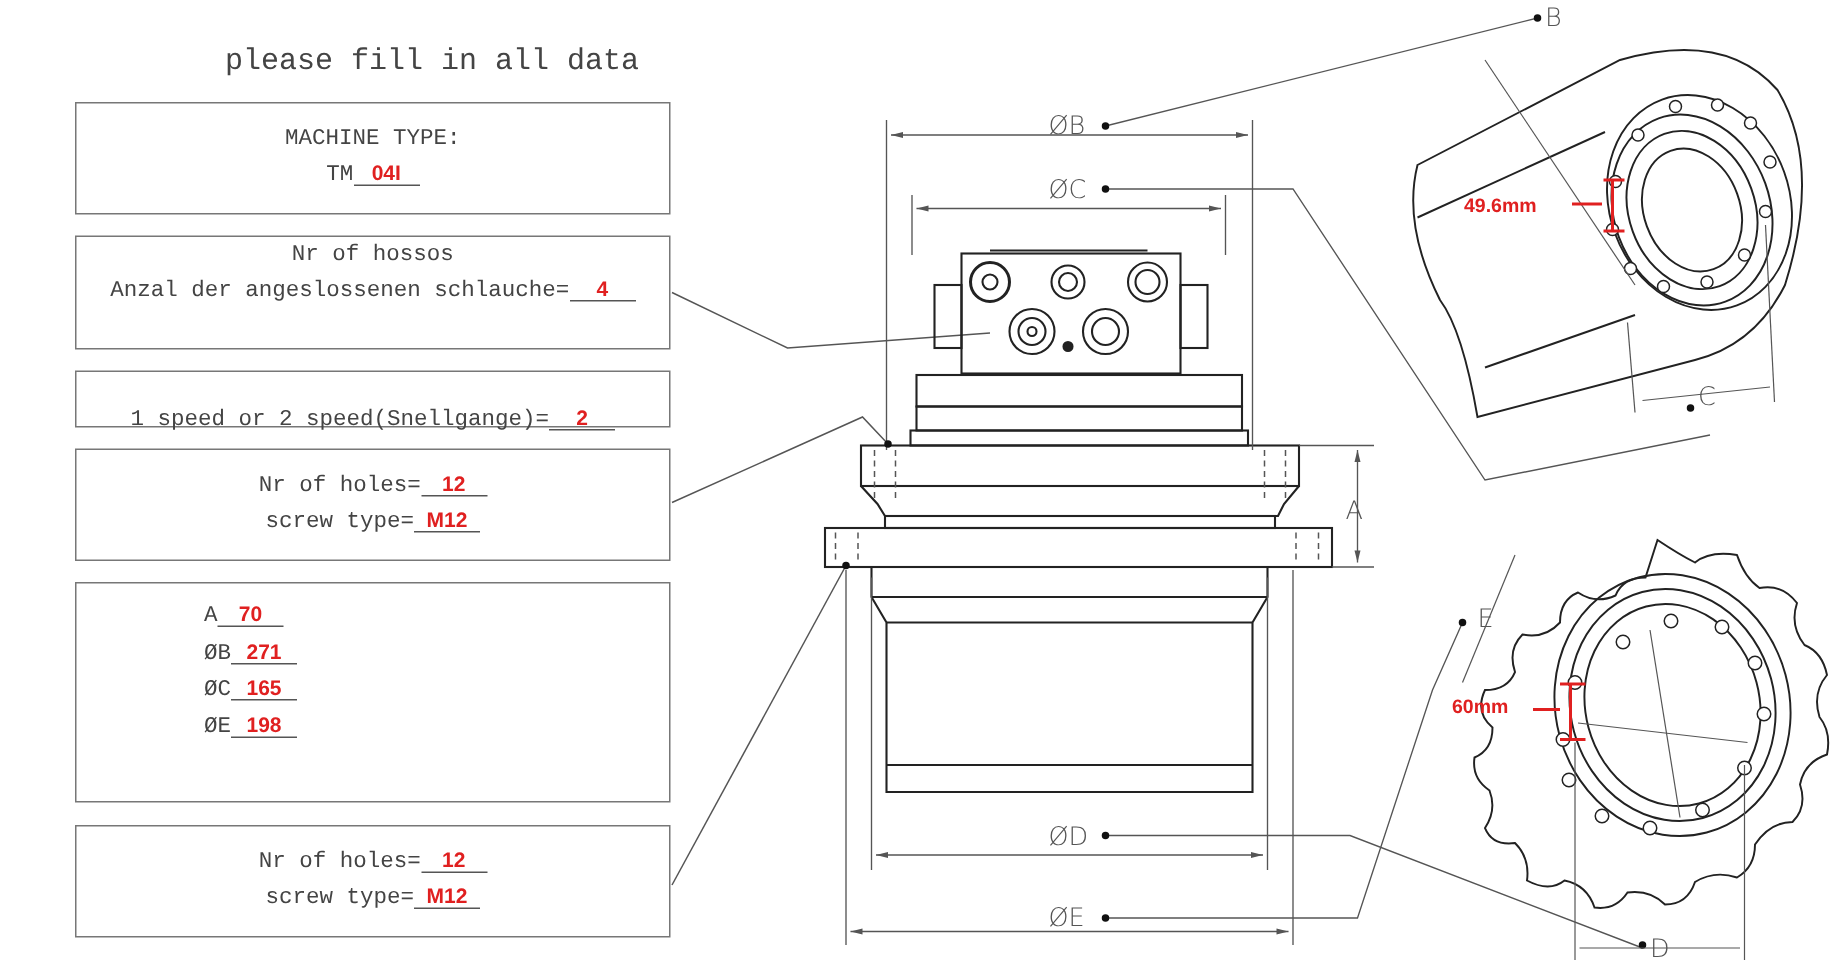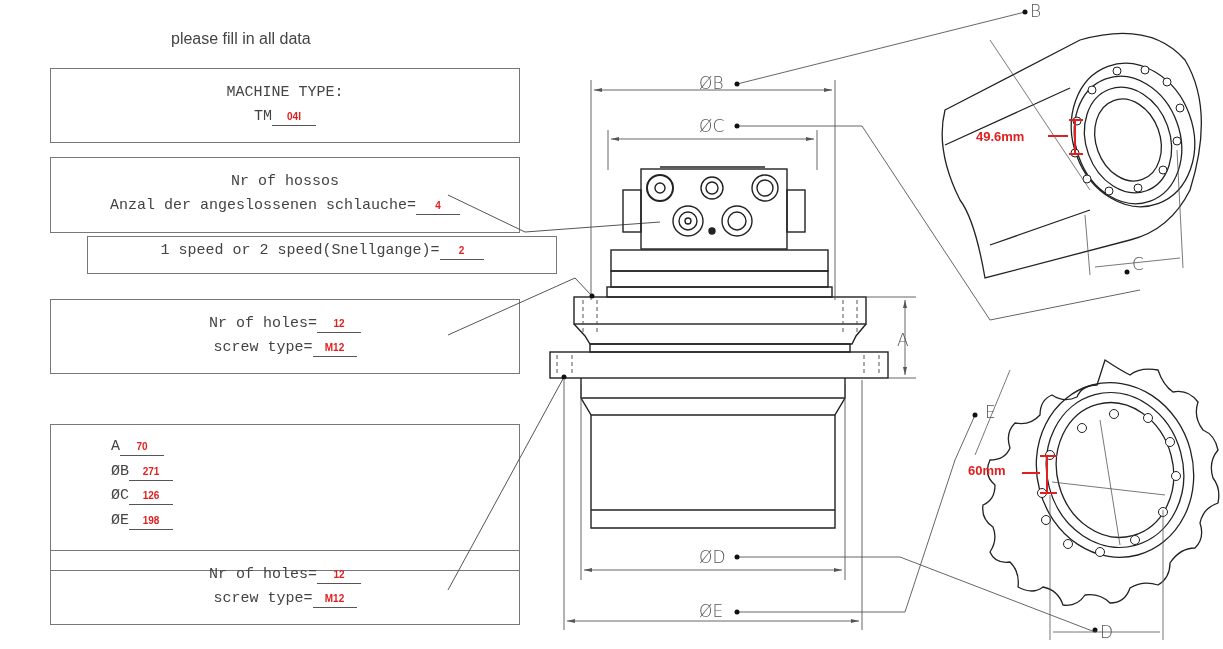--- a/index.html
+++ b/index.html
@@ -1,60 +1,60 @@
 <!DOCTYPE html>
 <html><head>
   <meta charset="utf-8">
   <style>
     html, body { margin: 0; padding: 0; background: #ffffff; }
     body { width: 1223px; height: 649px; position: relative; overflow: hidden;
            font-family: "DejaVu Serif", serif; color: #333; }
-    .heading { position: absolute; left: 150px; top: 30px; font-size: 16px;
-               font-family: Liberation Sans, sans-serif; color: #444; margin-left: 21px; }
-    .box { position: absolute; left: 50px; width: 470px; border: 1.5px solid #777;
+    .heading { position: absolute; left: 150px; top: 30px; font-size: 20px;
+               font-family: Liberation Mono, monospace; color: #444; }
+    .box { position: absolute; left: 50px; width: 397px; border: 1.5px solid #777;
            box-sizing: border-box; text-align: center;
            font-family: "Liberation Mono", "DejaVu Sans Mono", monospace; font-size: 15px; color: #444; }
     .line { display: block; line-height: 24px; white-space: nowrap; }
     .val { display: inline-block; min-width: 38px; border-bottom: 1.2px solid #555;
            color: #e02020; font-weight: bold; font-family: "Liberation Sans", "DejaVu Sans", sans-serif;
-           font-size: 10px; text-align: center; line-height: 16px; padding: 0 3px; }
-    .dims { text-align: left; padding-left: 60px; margin-top: 36px; }
+           font-size: 14px; text-align: center; line-height: 16px; padding: 0 3px; }
+    .dims { text-align: left; padding-left: 85px; }
     .dims .line { line-height: 24.5px; }
     svg { position: absolute; left: 0; top: 0; }
     .dimlbl { font-family: "DejaVu Sans", sans-serif; font-size: 17px; fill: #555; font-weight: 200; }
     .redlbl { font-family: "Liberation Sans", "DejaVu Sans", sans-serif; font-size: 13px; fill: #e02020; font-weight: bold; }
   </style>
 </head>
 <body>
 
 <div class="heading">please fill in all data</div>
 
 <div class="box" style="top:68px;height:75px;padding-top:12px;">
   <span class="line">MACHINE TYPE:</span>
   <span class="line"><span>TM</span><span class="val">04I</span></span>
 </div>
 
-<div class="box" style="top:157px;height:76px;padding-top:12px;">
+<div class="box" style="top:157px;height:76px;">
   <span class="line">Nr of hossos</span>
   <span class="line"><span>Anzal der angeslossenen schlauche=</span><span class="val">4</span></span>
 </div>
 
-<div class="box" style="top:236px;height:38px;padding-top:2px;margin-left:37px;">
+<div class="box" style="top:247px;height:38px;padding-top:20px;">
   <span class="line"><span>1 speed or 2 speed(Snellgange)=</span><span class="val">2</span></span>
 </div>
 
 <div class="box" style="top:299px;height:75px;padding-top:12px;">
   <span class="line"><span>Nr of holes=</span><span class="val">12</span></span>
   <span class="line"><span>screw type=</span><span class="val">M12</span></span>
 </div>
 
 <div class="box dims" style="top:388px;height:147px;padding-top:10px;">
   <span class="line"><span>A</span><span class="val">70</span></span>
   <span class="line"><span>ØB</span><span class="val">271</span></span>
-  <span class="line"><span>ØC</span><span class="val">126</span></span>
+  <span class="line"><span>ØC</span><span class="val">165</span></span>
   <span class="line"><span>ØE</span><span class="val">198</span></span>
 </div>
 
 <div class="box" style="top:550px;height:75px;padding-top:12px;">
   <span class="line"><span>Nr of holes=</span><span class="val">12</span></span>
   <span class="line"><span>screw type=</span><span class="val">M12</span></span>
 </div>
 
 <svg width="1223" height="649" viewBox="0 0 1223 649">
   <g fill="none" stroke="#444" stroke-width="1">

